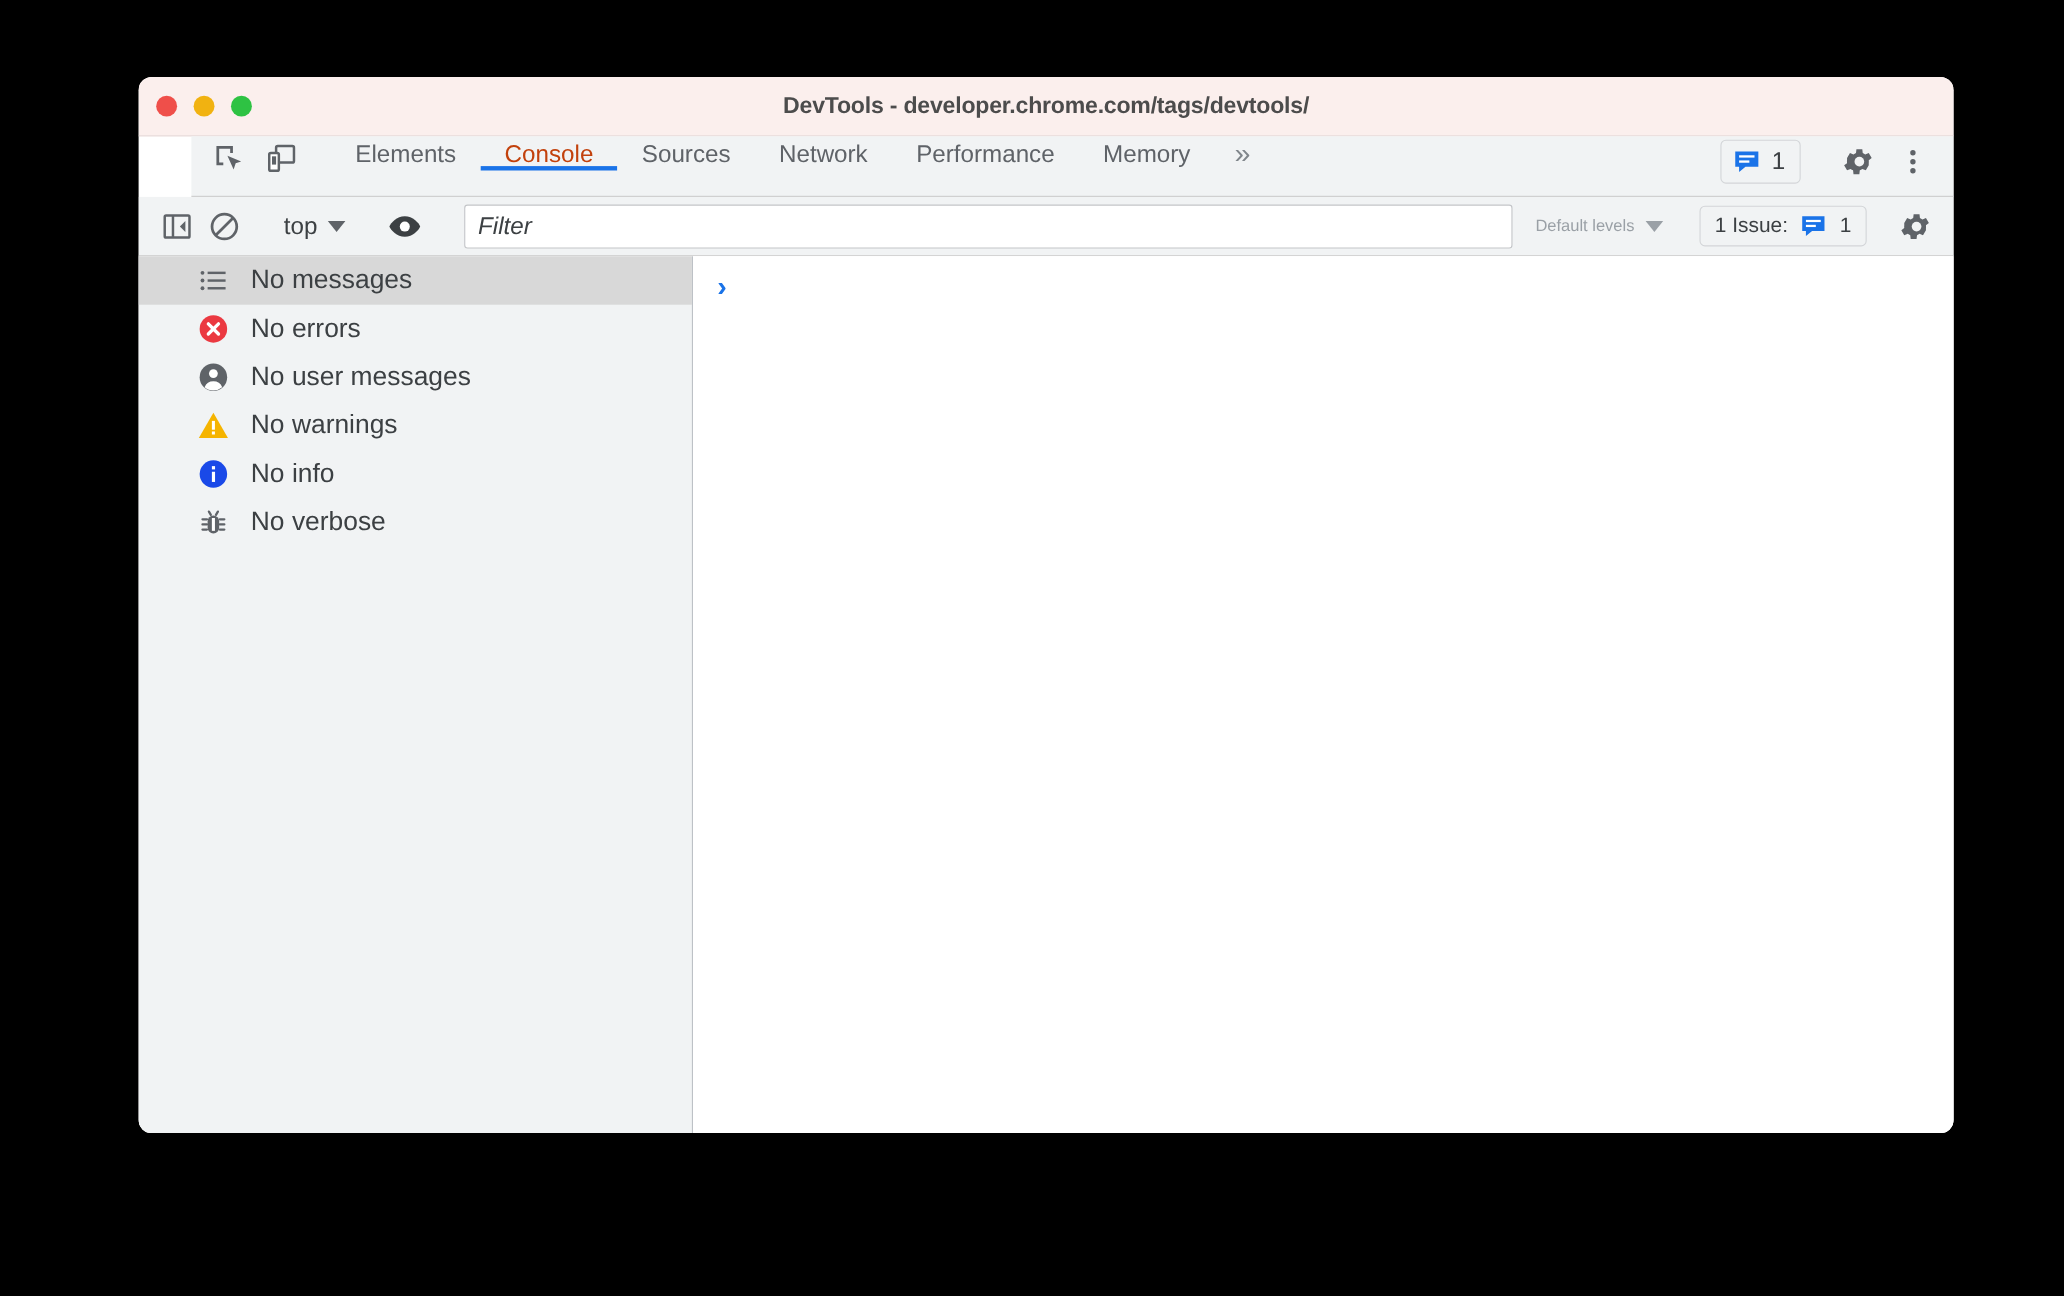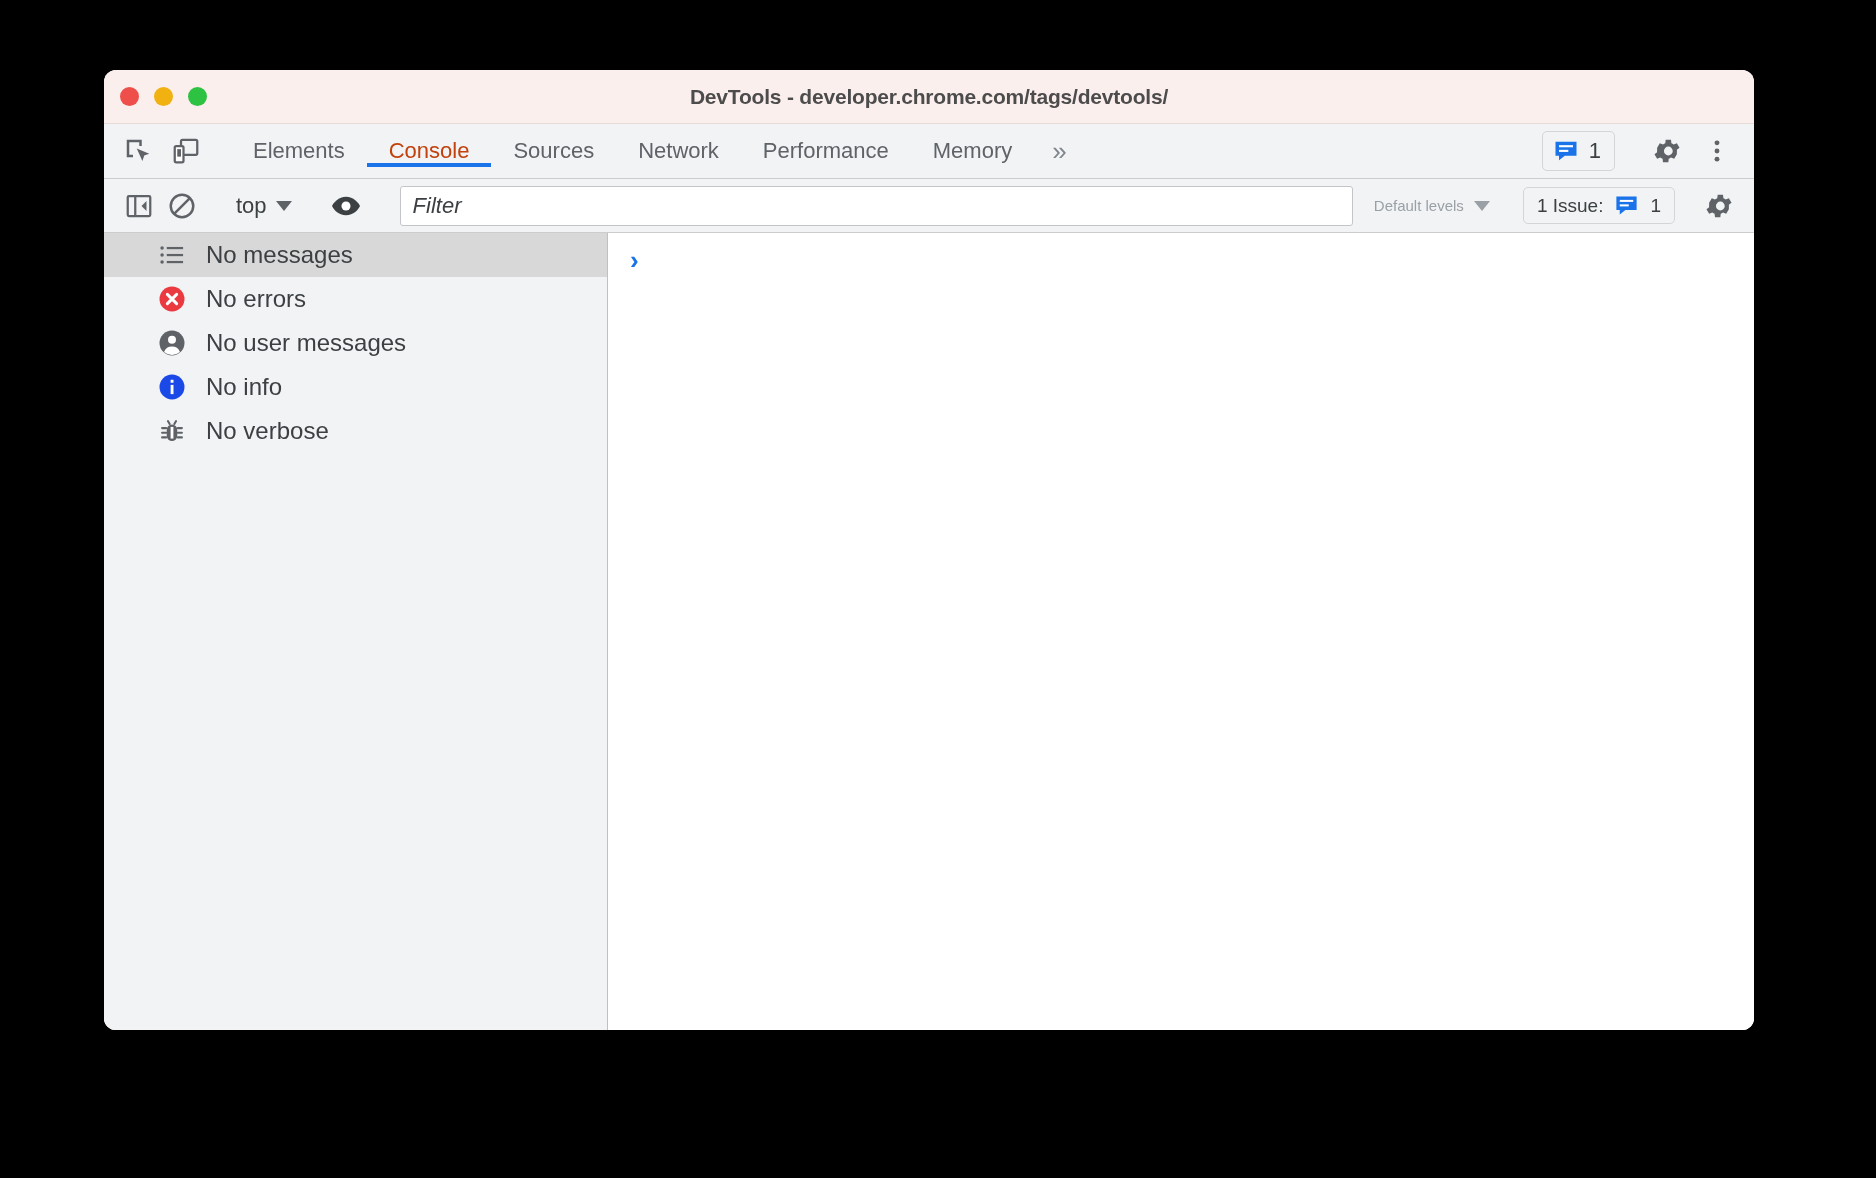--- a/index.html
+++ b/index.html
@@ -14,21 +14,21 @@
   #screen {
     position: relative;
     width: 1876px;
     height: 1178px;
     background: #000000;
   }
 
   
   #window {
     position: absolute;
-    left: 104px;
+    left: 126px;
     top: 70px;
     width: 1650px;
     height: 960px;
     background: #ffffff;
     border-radius: 12px;
     overflow: hidden;
     box-shadow: 0 0 34px 14px rgba(0,0,0,0.85);
   }
 
   
@@ -60,22 +60,23 @@
     letter-spacing: -0.2px;
     font-family: "Liberation Sans", sans-serif;
   }
 
   
   #tabbar {
     height: 55px;
     background: #f1f3f4;
     border-bottom: 1px solid #cdcdcd;
     display: flex;
-    align-items: center;
+    align-items: flex-start;
     position: relative;
+    margin-left: 48px;
   }
   .tb-icons {
     display: flex;
     align-items: center;
     padding-left: 14px;
     gap: 8px;
   }
   .tb-iconbtn {
     width: 40px; height: 40px;
     display: flex; align-items: center; justify-content: center;
@@ -413,20 +414,30 @@
           <span class="side-icon">
             <svg width="30" height="30" viewBox="0 0 24 24">
               <circle cx="12" cy="12" r="10" fill="#5f6368"></circle>
               <circle cx="12" cy="9.3" r="3.2" fill="#ffffff"></circle>
               <path d="M5.6 19.2a6.9 6.9 0 0 1 12.8 0 10 10 0 0 1-12.8 0z" fill="#ffffff"></path>
             </svg>
           </span>
           <span>No user messages</span>
         </div>
 
+        <div class="side-item">
+          <span class="side-icon">
+            <svg width="30" height="30" viewBox="0 0 24 24">
+              <path d="M12 2.6 L22.6 21 H1.4 Z" fill="#f5b400"></path>
+              <rect x="10.9" y="8.5" width="2.2" height="6.4" fill="#ffffff"></rect>
+              <rect x="10.9" y="16.2" width="2.2" height="2.2" fill="#ffffff"></rect>
+            </svg>
+          </span>
+          <span>No warnings</span>
+        </div>
 
         <div class="side-item">
           <span class="side-icon">
             <svg width="30" height="30" viewBox="0 0 24 24">
               <circle cx="12" cy="12" r="10" fill="#1a49e8"></circle>
               <rect x="10.9" y="10.3" width="2.3" height="7.4" fill="#ffffff"></rect>
               <rect x="10.9" y="6.2" width="2.3" height="2.4" fill="#ffffff"></rect>
             </svg>
           </span>
           <span>No info</span>

